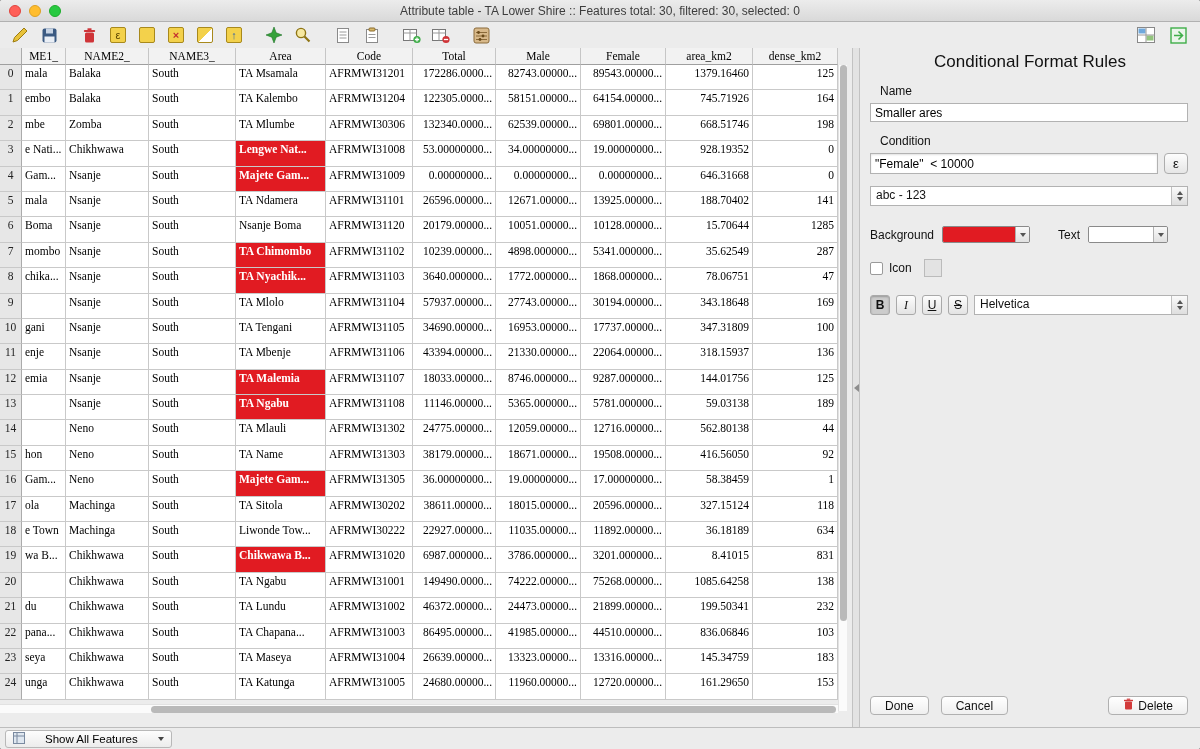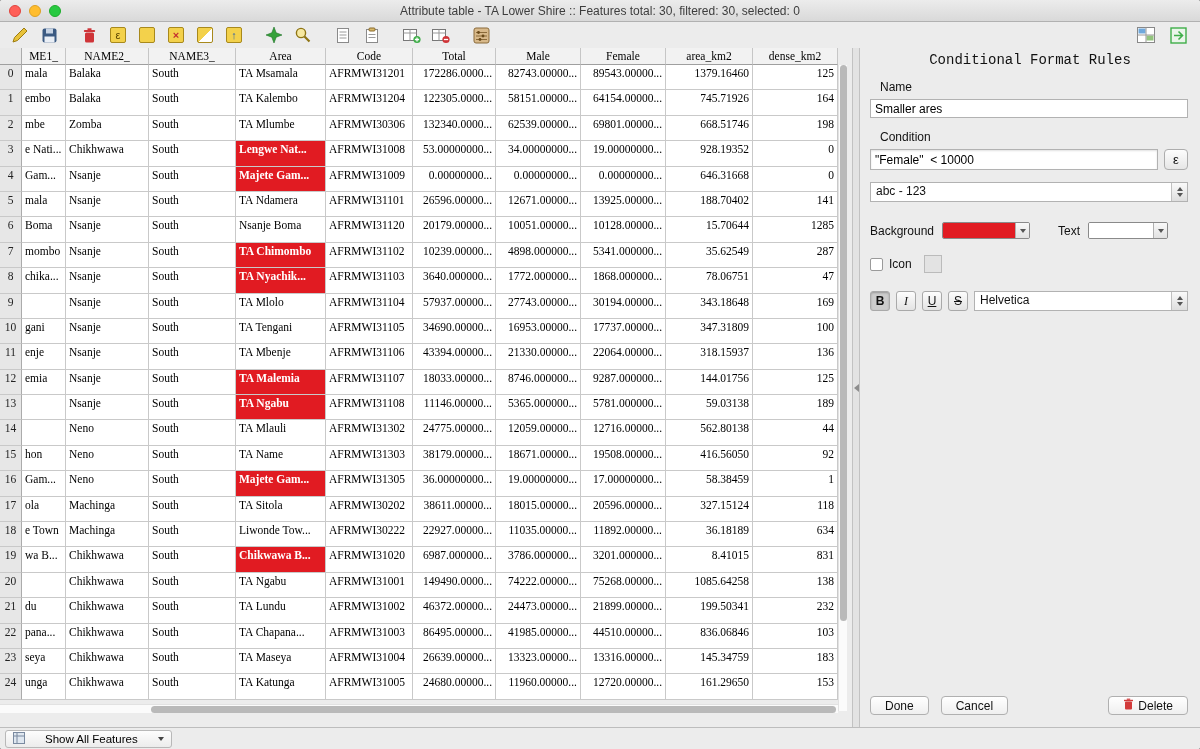--- a/index.html
+++ b/index.html
@@ -48,21 +48,21 @@
   .num { text-align:right; }
   .cell.hl { background:#e11b22; color:#fff; font-weight:bold; }
 
   
   .vscroll { position:absolute; left:838px; top:17px; bottom:16px; width:9px; background:#fbfbfb; border-left:1px solid #e2e2e2; }
   .vthumb { position:absolute; top:0; left:1px; width:7px; height:86%; background:#b9b9b9; border-radius:4px; }
   .hscroll { position:absolute; left:0; bottom:14px; width:838px; height:9px; background:#fbfbfb; border-top:1px solid #e2e2e2; }
   .hthumb { position:absolute; top:1px; left:18%; right:2px; height:7px; background:#b9b9b9; border-radius:4px; }
 
   
-  .panel-title { text-align:center; padding-top:4px; font-size:14px; color:#111;font-family:Liberation Mono, monospace; }
+  .panel-title { text-align:center; padding-top:4px; font-size:17px; color:#111; }
   .grp { margin:12px 12px 0 10px; }
   .grp label { display:block; margin:0 0 5px 10px; }
   .txt-input { width:100%; height:19px; border:1px solid #b2b2b2; background:#fff; font-size:12px;
                padding:0 4px; font-family:"Liberation Sans", sans-serif; }
   .cond-row { display:flex; gap:6px; align-items:center; }
   .cond-row .txt-input { flex:1; height:21px; box-shadow:inset 0 1px 2px rgba(0,0,0,.12); }
   .sq-btn { width:24px; height:21px; border:1px solid #adadad; border-radius:4px;
             background:linear-gradient(#fdfdfd,#e6e6e6); font-size:13px; display:flex; align-items:center; justify-content:center; }
   .dropdown { display:flex; align-items:stretch; border:1px solid #b2b2b2; background:#fff; height:20px; }
   .dd-text { flex:1; padding:1px 5px 0; overflow:hidden; white-space:nowrap; }

